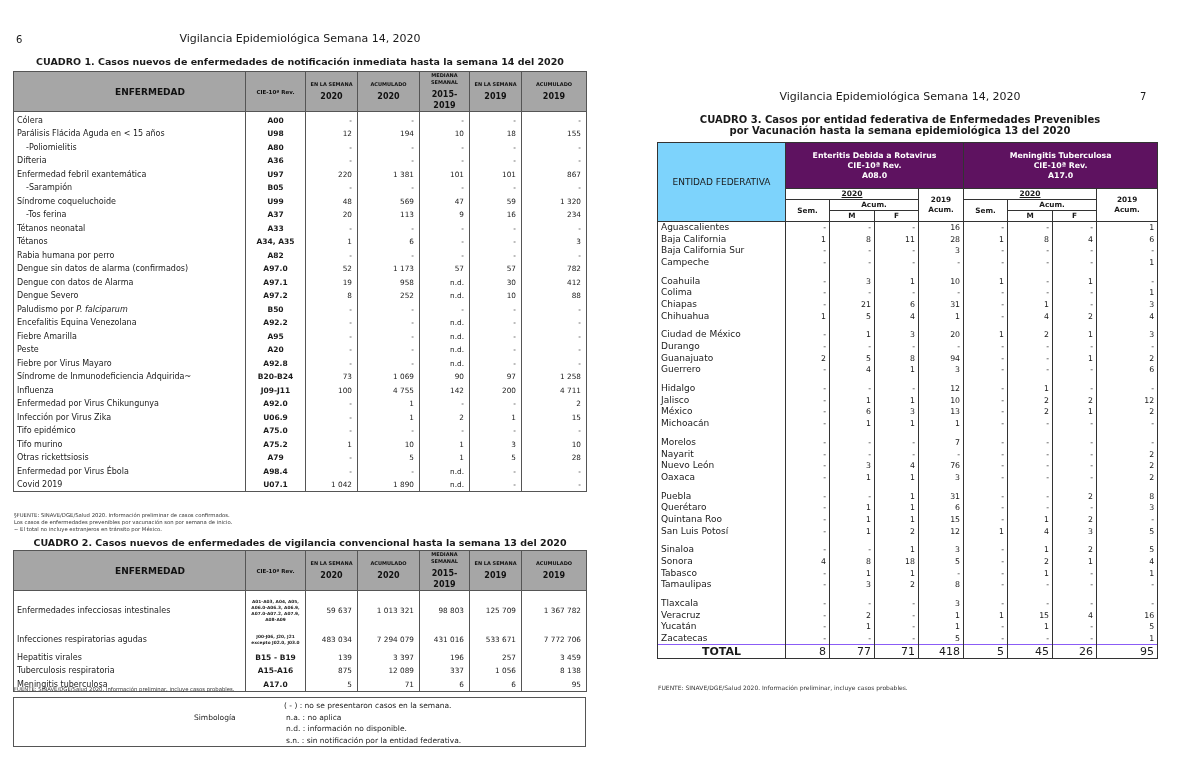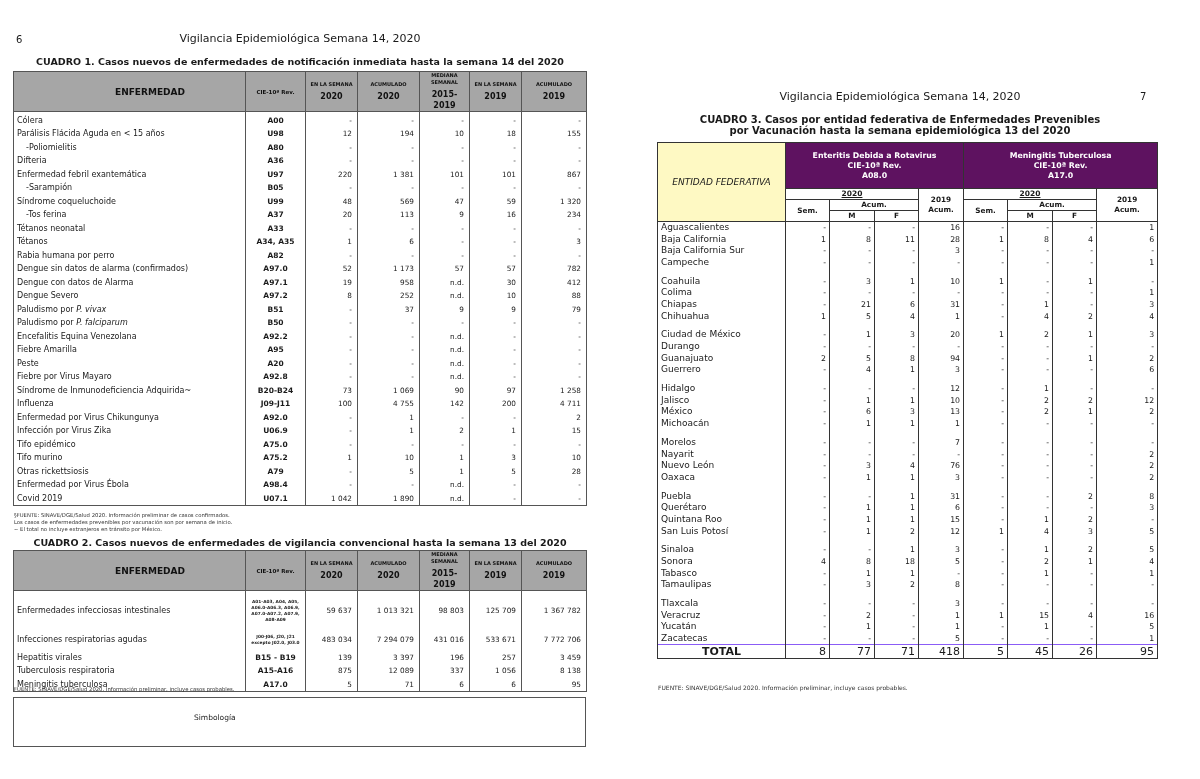--- a/index.html
+++ b/index.html
@@ -28,21 +28,21 @@
   .t2 td.mid { height: 22px; }
   .t2 td.code .tiny { font-size: 4.3px; line-height: 6px; display: block; font-weight: bold; }
 
   .foot { position: absolute; font-size: 5.3px; color: #333; line-height: 7px; }
   .simb { position: absolute; left: 13px; top: 697px; width: 573px; height: 50px; border: 1px solid #555; font-size: 7.5px; }
   .simb .lbl { position: absolute; left: 180px; top: 15px; }
   .simb .items { position: absolute; left: 270px; top: 2px; line-height: 11.5px; }
 
   .t3 { position: absolute; left: 17px; top: 142px; width: 500px; font-size: 8.5px; border: 1px solid #333; }
   .t3 th { font-weight: bold; border: 1px solid #333; padding: 0; font-size: 7.5px; line-height: 10px; }
-  .t3 th.ent { font-weight: normal; font-size: 9px; line-height: 11px; vertical-align: middle; background: #fef9c3; font-style: italic; }
+  .t3 th.ent { font-weight: normal; font-size: 9px; line-height: 11px; vertical-align: middle; background: #7dd3fc; }
   .t3 th.dis { background: #5e1260; color: #fff; font-size: 7.8px; line-height: 10px; height: 46px; vertical-align: middle; }
   .t3 th.sm { font-size: 7.3px; }
   .t3 td { border-left: 1px solid #333; border-right: 1px solid #333; padding: 0 3px; white-space: nowrap; height: 11.7px; line-height: 11px; }
   .t3 td.n { text-align: right; font-size: 7.8px; }
   .t3 td.name { font-size: 9px; }
   .t3 tr.gap td { padding-top: 7px; height: 18.7px; }
   .t3 tr.total td { border-top: 1px solid #8b5cf6; border-bottom: 1px solid #333; height: 14px; font-size: 11px; }
   .t3 tr.total td.name { text-align: center; font-weight: bold; }
 </style>
 </head>
@@ -210,29 +210,20 @@
         <tr>
           <td>Dengue Severo</td>
           <td class="code">A97.2</td>
           <td class="n">8</td>
           <td class="n">252</td>
           <td class="n">n.d.</td>
           <td class="n">10</td>
           <td class="n">88</td>
         </tr>
         <tr>
-          <td>Paludismo por <i>P. vivax</i></td>
-          <td class="code">B51</td>
-          <td class="n">-</td>
-          <td class="n">37</td>
-          <td class="n">9</td>
-          <td class="n">9</td>
-          <td class="n">79</td>
-        </tr>
-        <tr>
           <td>Paludismo por <i>P. falciparum</i></td>
           <td class="code">B50</td>
           <td class="n">-</td>
           <td class="n">-</td>
           <td class="n">-</td>
           <td class="n">-</td>
           <td class="n">-</td>
         </tr>
         <tr>
           <td>Encefalitis Equina Venezolana</td>
@@ -448,20 +439,26 @@
           <td class="n">6</td>
           <td class="n">95</td>
         </tr>
       </tbody>
   </table>
 
   <div class="foot" style="left:14px; top:686px;">FUENTE: SINAVE/DGE/Salud 2020. Información preliminar, incluye casos probables.</div>
 
   <div class="simb">
     <div class="lbl">Simbología</div>
+    <div class="items">
+      <div>( - ) : no se presentaron casos en la semana.</div>
+      <div style="padding-left:2px">n.a. : no aplica</div>
+      <div style="padding-left:2px">n.d. : información no disponible.</div>
+      <div style="padding-left:2px">s.n. : sin notificación por la entidad federativa.</div>
+    </div>
   </div>
 </div>
 
 <div class="page-right">
   <div class="running" style="left:0; width:520px; top:90px;">Vigilancia Epidemiológica Semana  14, 2020</div>
   <div class="pnum" style="left:500px; top:91px;">7</div>
   <div class="ctitle" style="left:0; width:520px; top:114px; font-size:10px;">CUADRO 3.  Casos por entidad federativa de Enfermedades Prevenibles</div>
   <div class="ctitle" style="left:0; width:520px; top:125px; font-size:10px;">por Vacunación hasta la semana epidemiológica 13 del 2020</div>
 
   <table class="t3">

